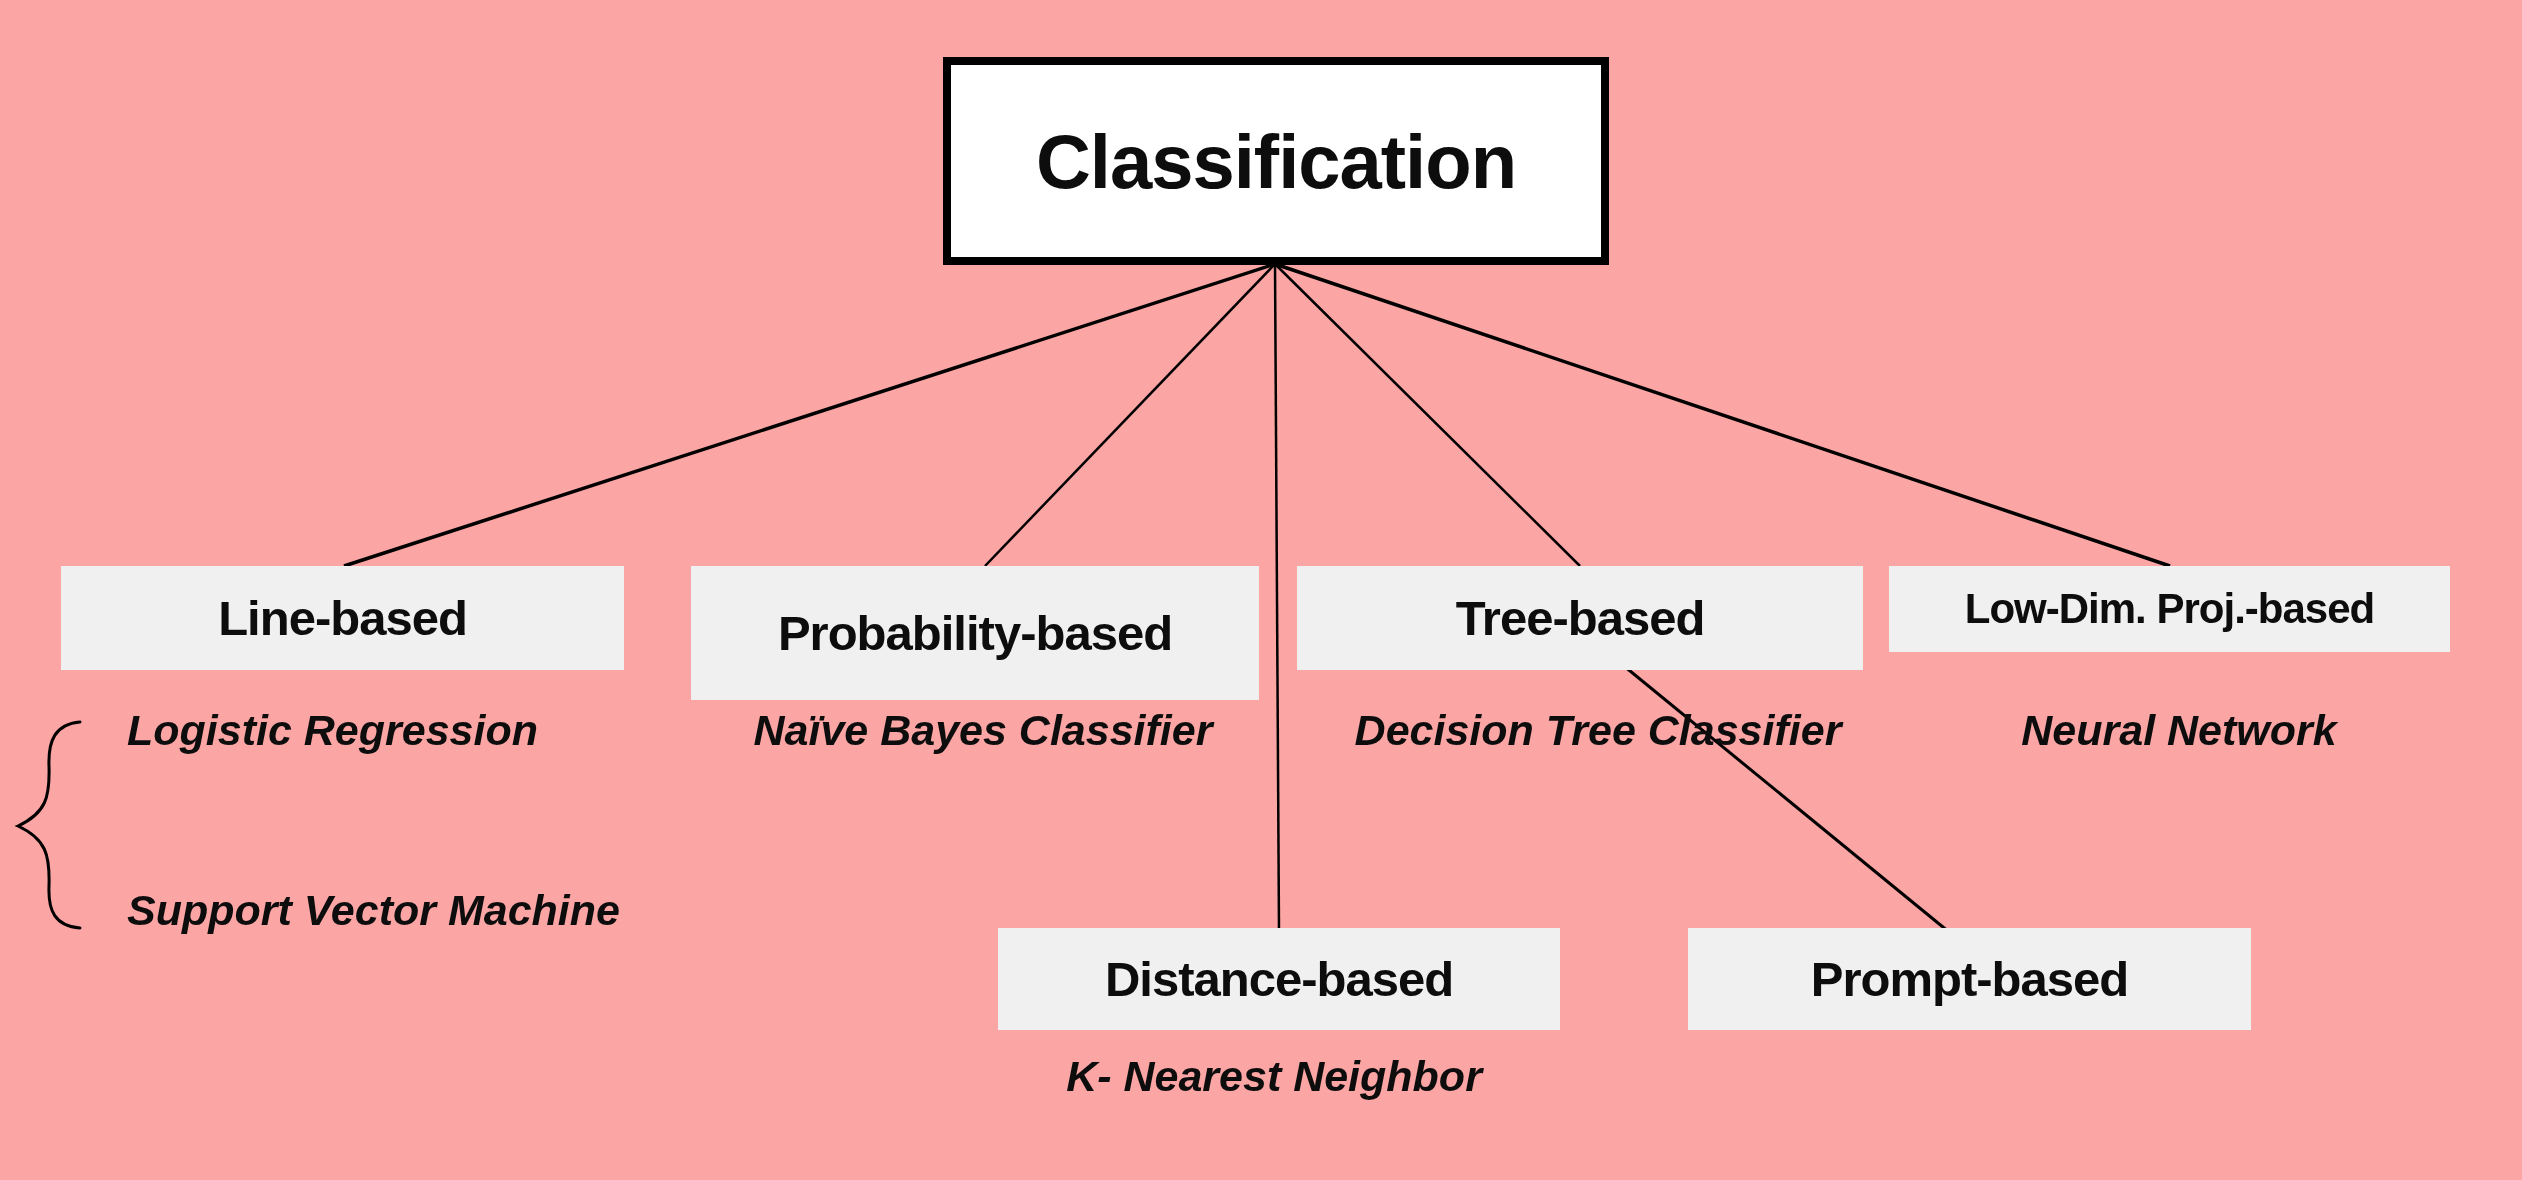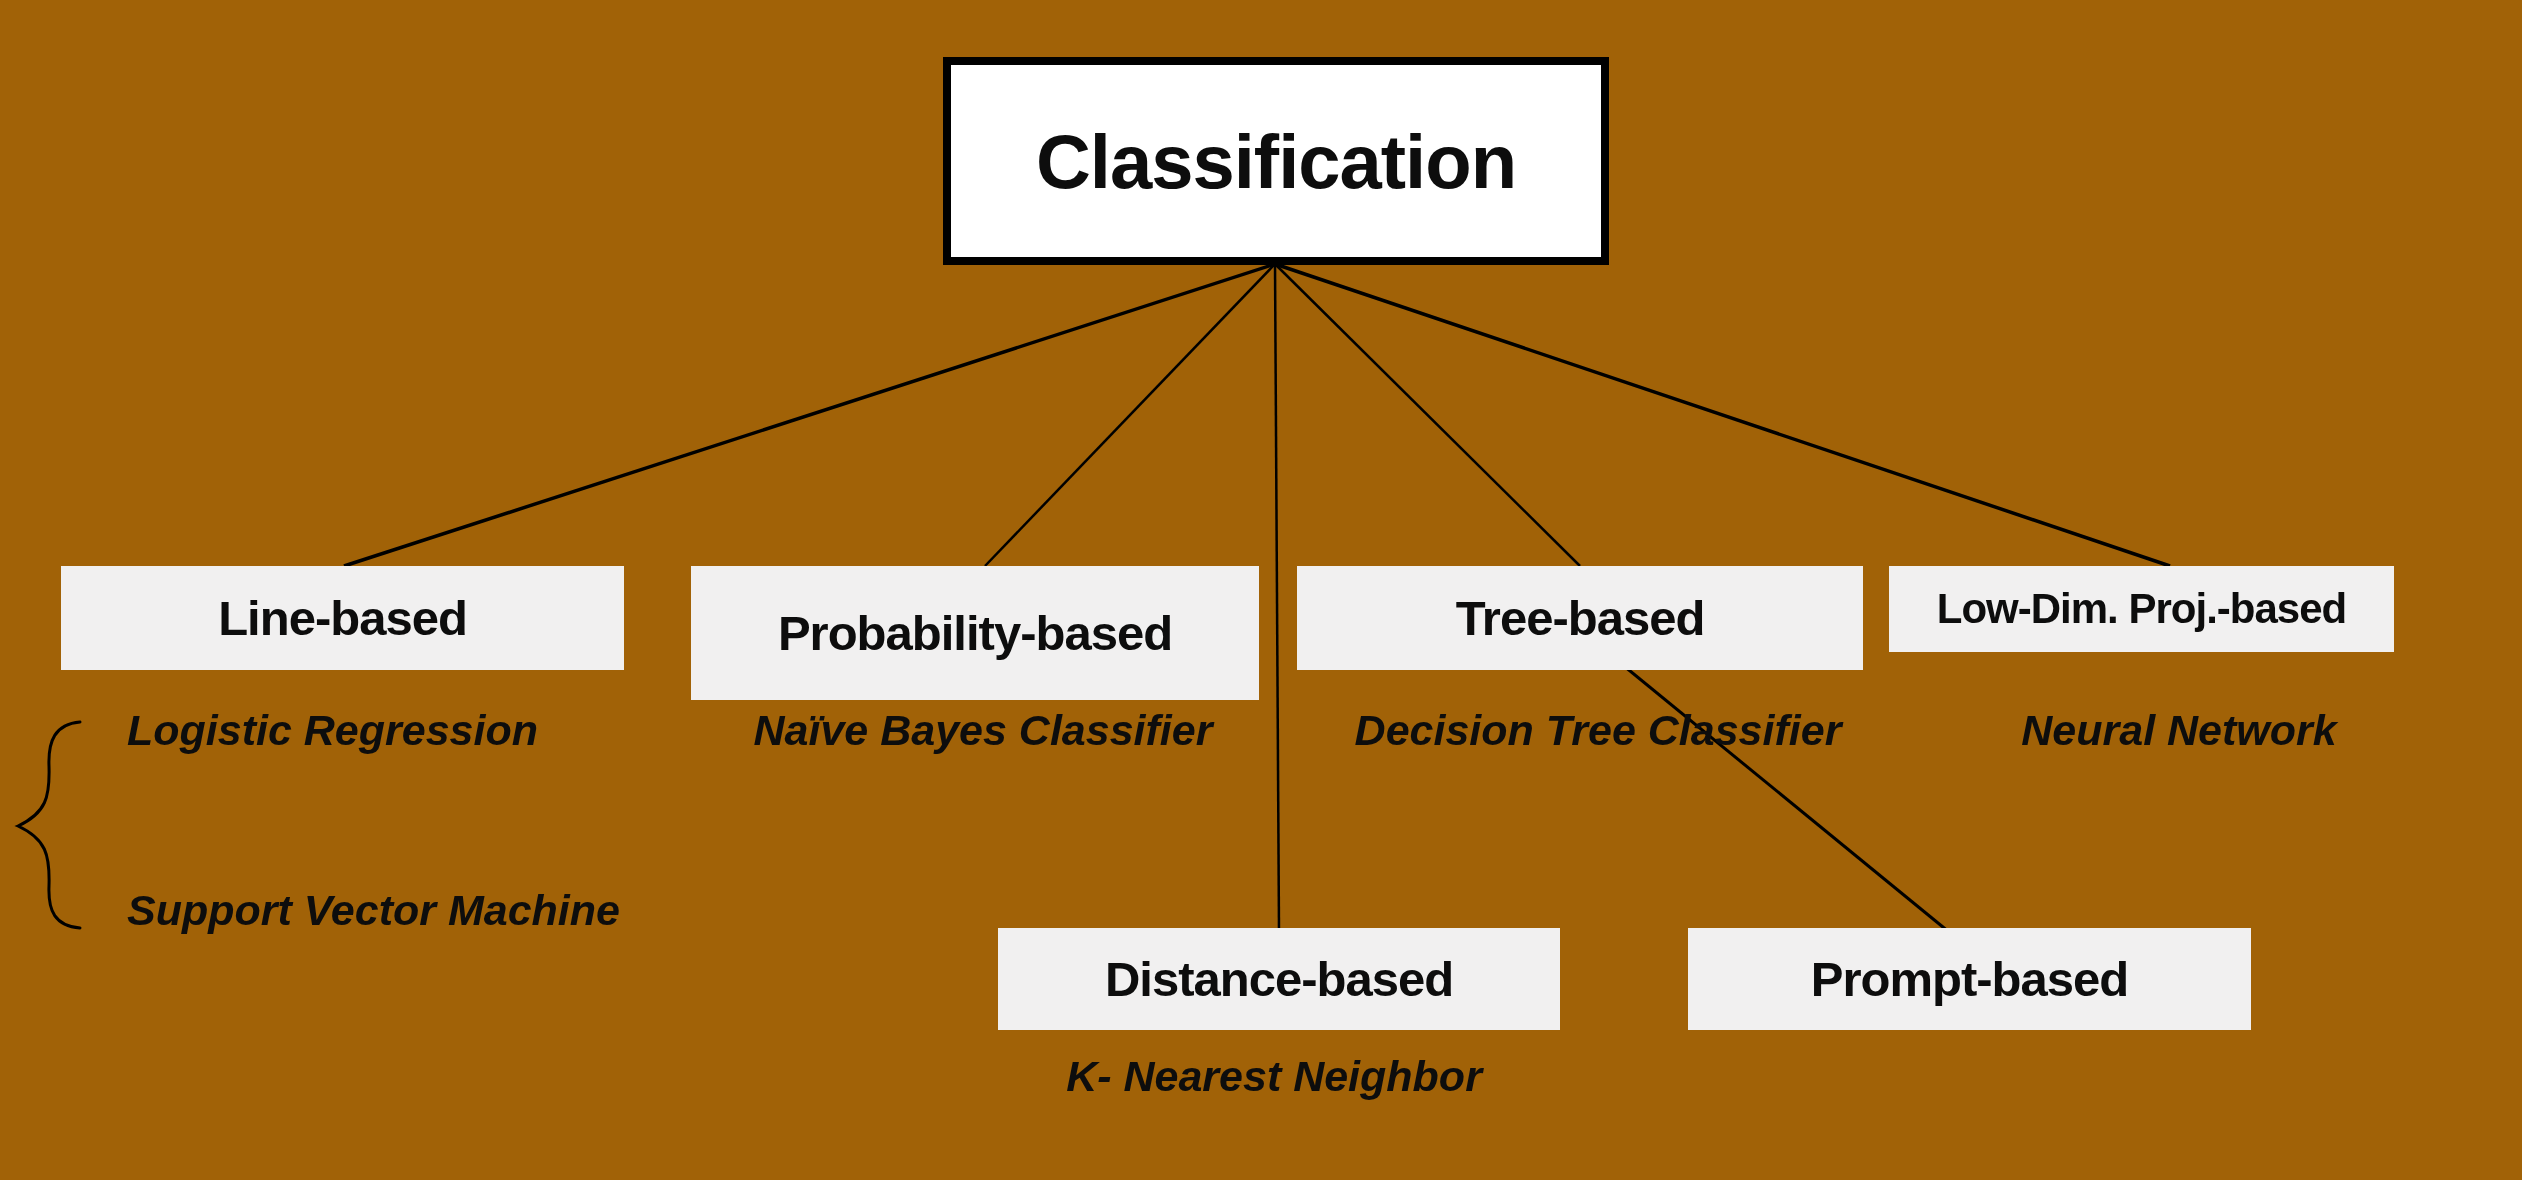--- a/index.html
+++ b/index.html
@@ -4,21 +4,21 @@
 <style>
   html, body {
     margin: 0;
     padding: 0;
     background: #ffffff;
   }
   #canvas {
     position: relative;
     width: 2522px;
     height: 1180px;
-    background: #a16207;
+    background: #fca5a5;
     overflow: hidden;
     font-family: "Liberation Sans", "DejaVu Sans", sans-serif;
     color: #0d0d0d;
   }
   #edges {
     position: absolute;
     left: 0;
     top: 0;
     z-index: 1;
   }
@@ -95,21 +95,21 @@
   </div>
 
   <div class="cat" style="left:691px; top:566px; width:568px; height:134px;">
     <span class="cat-label">Probability-based</span>
   </div>
 
   <div class="cat" style="left:1297px; top:566px; width:566px; height:104px;">
     <span class="cat-label">Tree-based</span>
   </div>
 
-  <div class="cat" style="left:1889px; top:566px; width:505px; height:86px;">
+  <div class="cat" style="left:1889px; top:566px; width:561px; height:86px;">
     <span class="cat-label small">Low-Dim. Proj.-based</span>
   </div>
 
   <div class="cat" style="left:998px; top:928px; width:562px; height:102px;">
     <span class="cat-label">Distance-based</span>
   </div>
 
   <div class="cat" style="left:1688px; top:928px; width:563px; height:102px;">
     <span class="cat-label">Prompt-based</span>
   </div>

